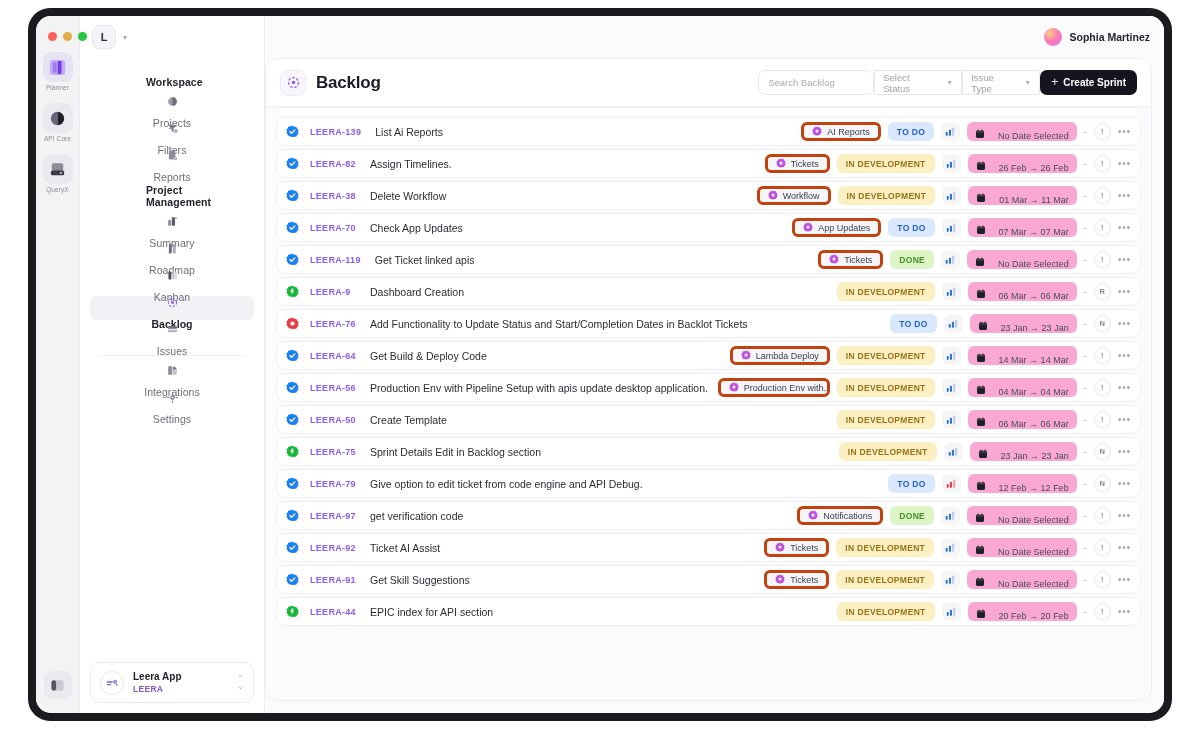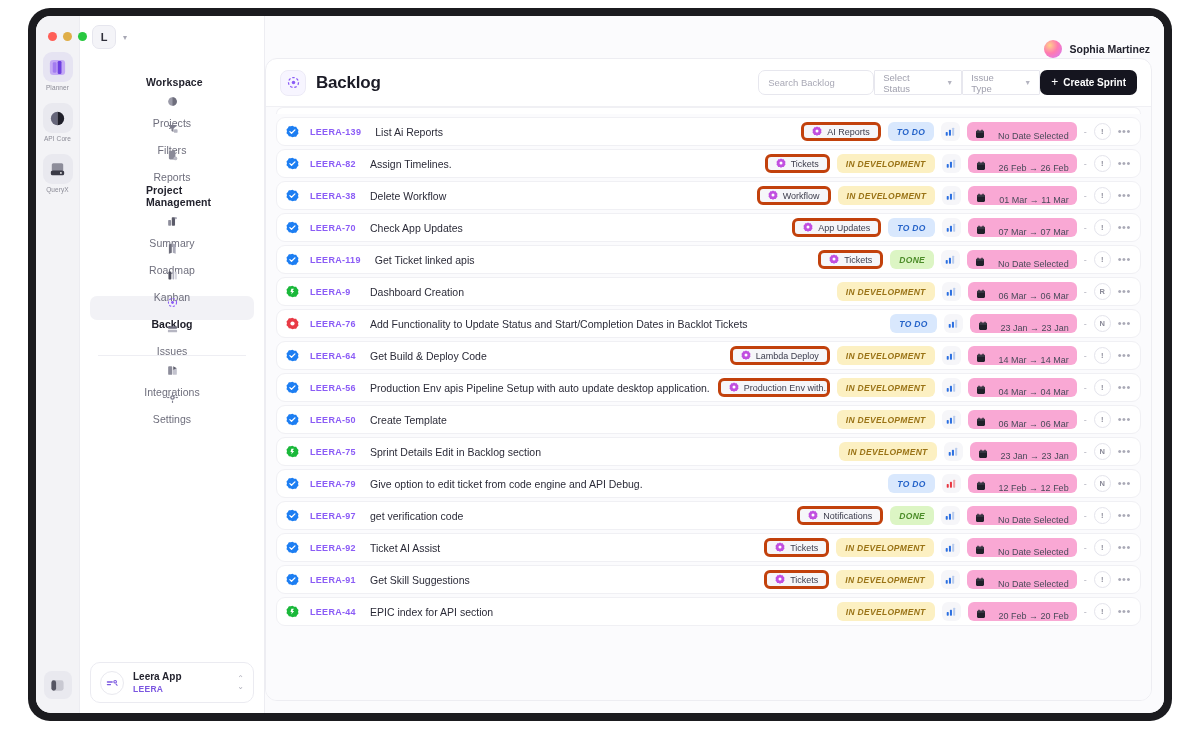--- a/index.html
+++ b/index.html
@@ -123,21 +123,21 @@
     flex: 0 0 24px;
   }
   .app-name { font-size: 10px; font-weight: 700; color: #23232e; line-height: 1.35; }
   .app-key  { font-size: 8.5px; font-weight: 700; color: #7b57e0; letter-spacing: .3px; line-height: 1.3; }
   .app-chev { margin-left: auto; font-size: 8px; color: #b0b0bc; line-height: 1; }
 
   
   .main { flex: 1; display: flex; flex-direction: column; min-width: 0; background: #fbfbfd; }
 
   .topbar {
-    height: 42px; display: flex; align-items: flex-end;
+    height: 42px; display: flex; align-items: center;
     justify-content: flex-end; padding: 0 14px;
     background: #fbfbfd;
   }
   .user {
     display: flex; align-items: center; gap: 7px; cursor: pointer;
   }
   .user-avatar {
     width: 18px; height: 18px; border-radius: 50%;
     background: radial-gradient(circle at 32% 30%, #ffd18a 0%, #ff7ab0 45%, #d17bff 100%);
   }
@@ -222,21 +222,21 @@
   .chip-label {
     display: inline-flex; align-items: center; gap: 5px;
     height: 19px; padding: 0 8px; border-radius: 6px;
     background: #f6f6f9; border: 3px solid #c2410c;
     font-size: 9px; color: #3c3c4c; max-width: 112px;
     white-space: nowrap; overflow: hidden;
   }
   .chip-status {
     height: 19px; padding: 0 9px; border-radius: 6px;
     font-size: 8.5px; font-weight: 700; letter-spacing: .3px;
-    display: inline-flex; align-items: center; white-space: nowrap; font-style: italic;
+    display: inline-flex; align-items: center; white-space: nowrap;
   }
   .st-todo  { background: #d9e8fd; color: #2563c9; }
   .st-dev   { background: #fcf0c2; color: #9a7316; }
   .st-done  { background: #dcf5c4; color: #4b8c28; }
   .chip-prio {
     width: 19px; height: 19px; border-radius: 6px; background: #f6f6f9;
     display: inline-flex; align-items: center; justify-content: center;
     flex: 0 0 19px;
   }
   .chip-date {
@@ -772,21 +772,21 @@
                 </span>
               </div>
               <div class="row">
                 <span class="type-icon">
                   <svg width="13" height="13" viewBox="0 0 16 16">
                     <path d="M8 .8l2.1 1.2 2.4.2 1.2 2.1 1.7 1.7-.6 2.3.6 2.3-1.7 1.7-1.2 2.1-2.4.2L8 15.2l-2.1-1.2-2.4-.2-1.2-2.1L.6 10l.6-2.3L.6 5.4l1.7-1.7L3.5 1.6l2.4-.2z" fill="#1d7ef2"></path>
                     <path d="M4.8 8.2l2 2 4.2-4.2" stroke="#fff" stroke-width="1.6" fill="none" stroke-linecap="round" stroke-linejoin="round"></path>
                   </svg>
                 </span>
                 <span class="row-key">LEERA-56</span>
-                <span class="row-title">Production Env apis Pipeline Setup with auto update desktop application.</span>
+                <span class="row-title">Production Env with Pipeline Setup with apis update desktop application.</span>
                 <span class="row-right">
                   <span class="chip-label">
                     <span><svg width="10" height="10" viewBox="0 0 14 14">
                         <path d="M7 .7l1.8 1 2.1.2 1 1.8 1.4 1.5-.5 2 .5 2-1.4 1.5-1 1.8-2.1.2-1.8 1-1.8-1-2.1-.2-1-1.8L.7 9.2l.5-2-.5-2 1.4-1.5 1-1.8L5.2 1.7z" fill="#c14fe0"></path>
                         <circle cx="7" cy="7" r="2.1" fill="#fff"></circle>
                       </svg></span>
                     <span>Production Env with...</span>
                   </span>
                   <span class="chip-status st-dev">IN DEVELOPMENT</span>
                   <span class="chip-prio">

